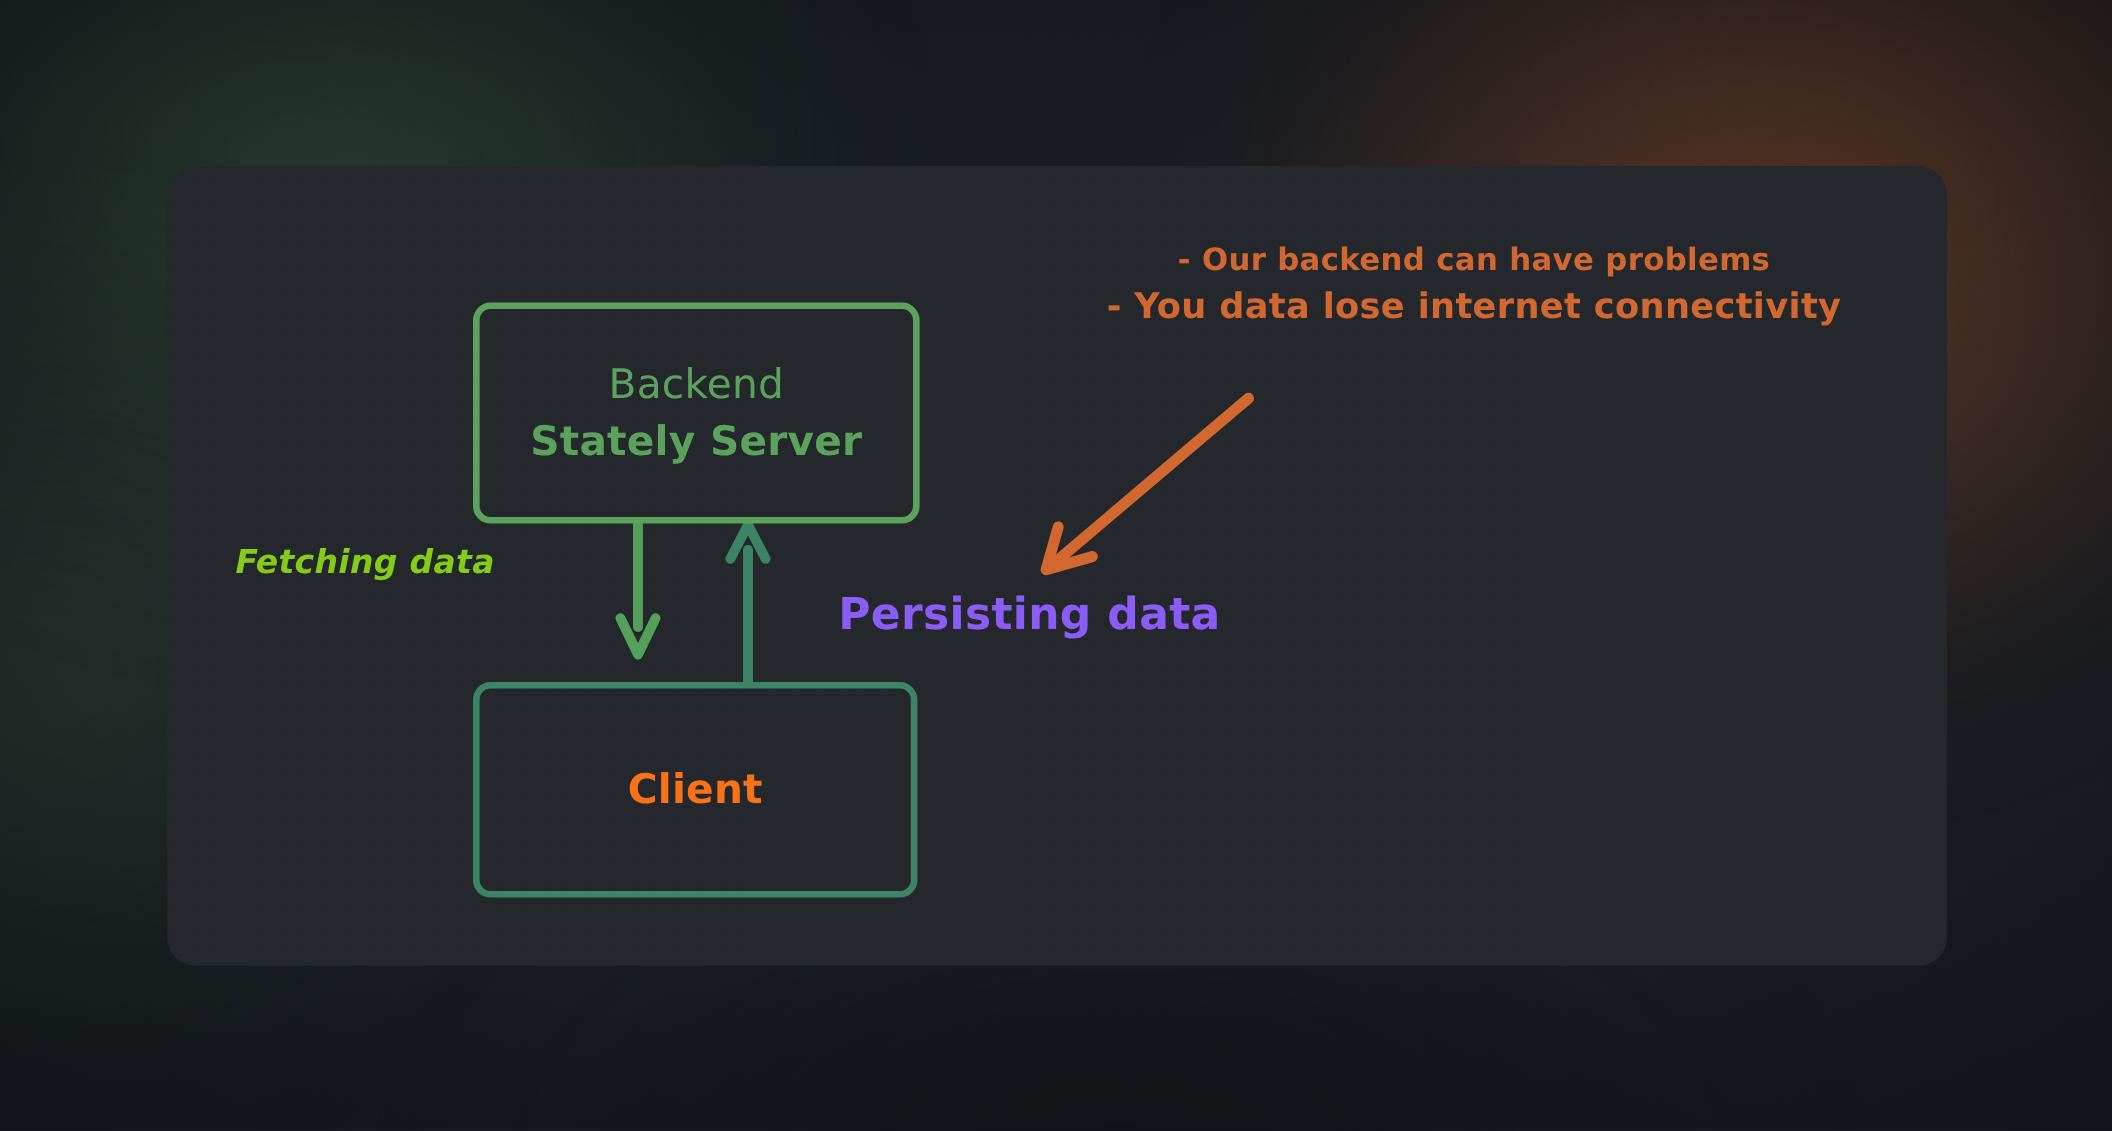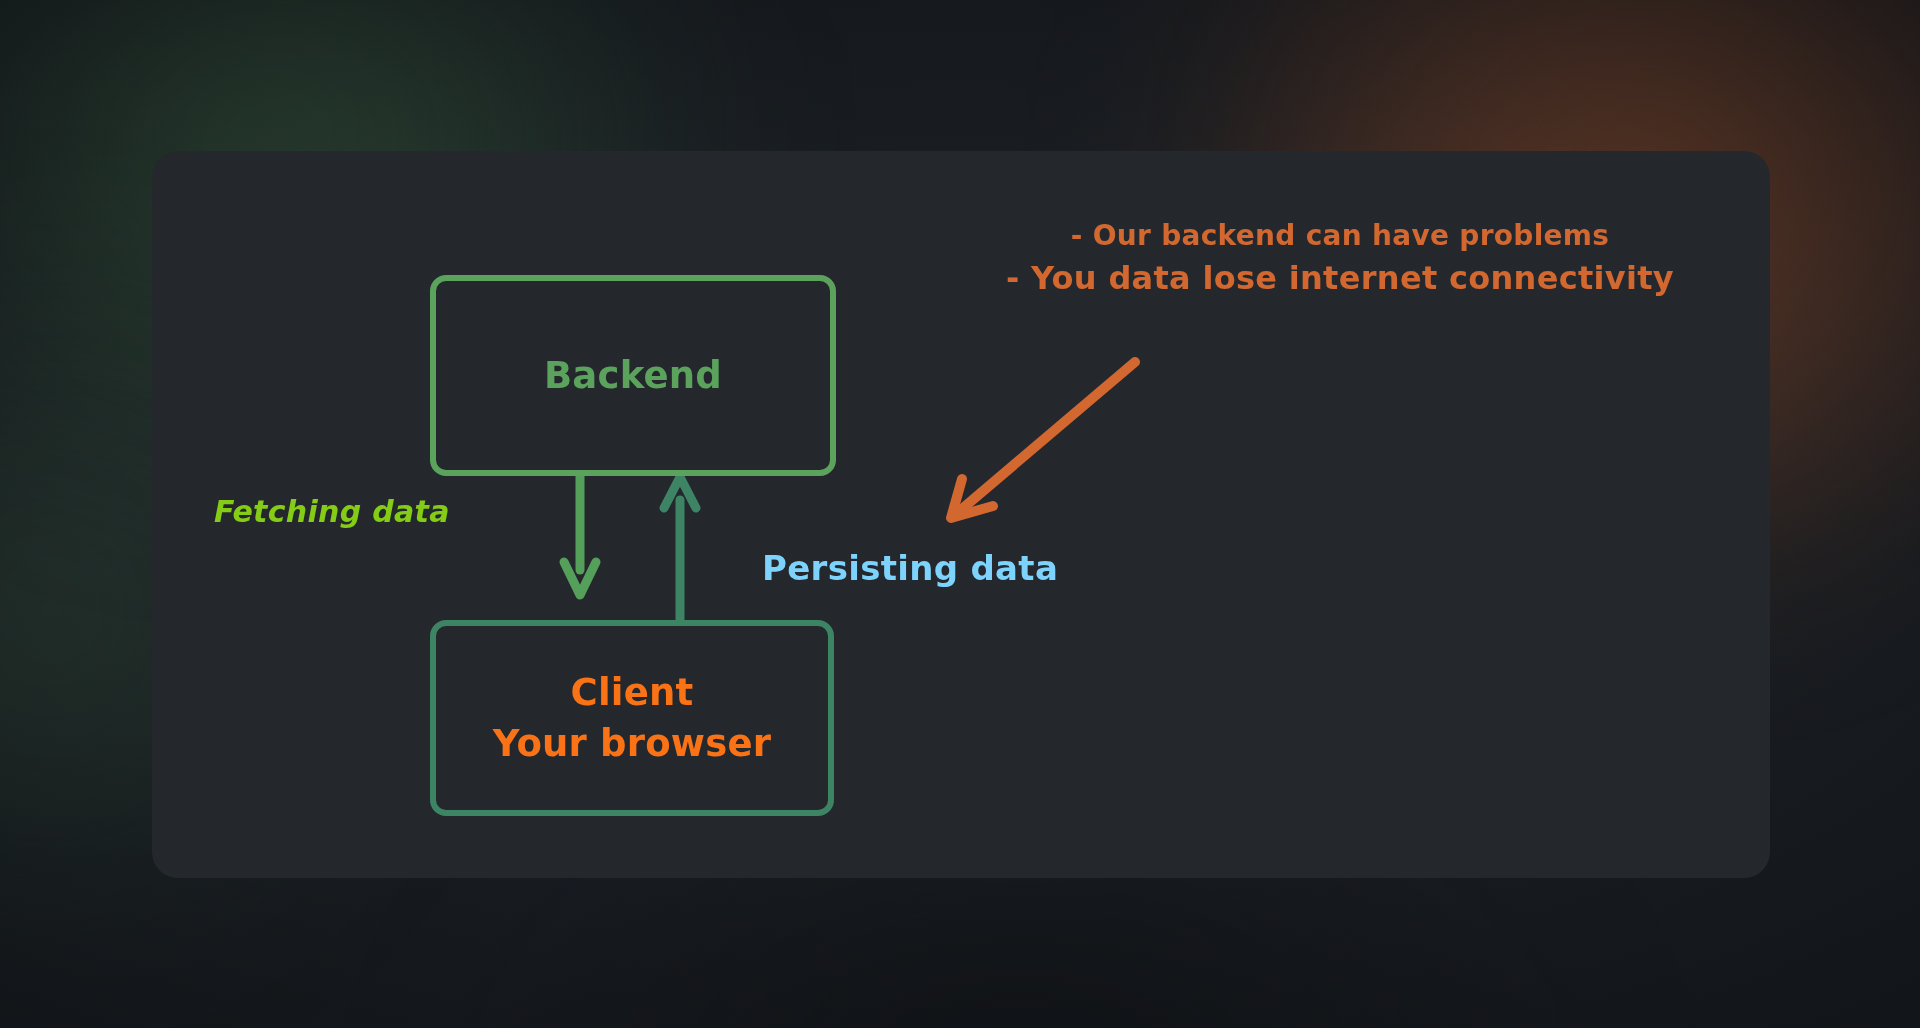--- a/index.html
+++ b/index.html
@@ -101,21 +101,21 @@
   }
 
   #node-backend {
     left: 430px;
     top: 275px;
     width: 406px;
     height: 201px;
     border: 6px solid #5ba35c;
     color: #5ba35c;
   }
-  #node-backend .node-title { font-size: 37px; font-weight: bold; }
+  #node-backend .node-title { font-size: 37px; font-weight: normal; }
   #node-backend .node-sub   { font-size: 37px; font-weight: bold; margin-top: 6px; }
 
   #node-client {
     left: 430px;
     top: 620px;
     width: 404px;
     height: 196px;
     border: 6px solid #3d8465;
     color: #f97316;
   }
@@ -132,23 +132,22 @@
   #label-fetching {
     left: 214px;
     top: 494px;
     font-size: 30px;
     color: #84cc16;
     font-style: italic;
   }
   #label-persisting {
     left: 762px;
     top: 536px;
-    font-size: 34px;
-    color: #7dd3fc;
-    margin-top: 12px;
+    font-size: 40px;
+    color: #8b5cf6;
   }
 
   
   #annotation {
     position: absolute;
     left: 960px;
     top: 212px;
     width: 760px;
     color: #d2682f;
     font-weight: bold;
@@ -198,25 +197,25 @@
     </g>
 
     <g>
       <path d="M1135 362 L956 514" stroke="#d2682f" stroke-width="10" stroke-linecap="round" fill="none"></path>
       <path d="M993 506 L951 518 L962 479" stroke="#d2682f" stroke-width="10" stroke-linecap="round" stroke-linejoin="round" fill="none"></path>
     </g>
   </svg>
 
   <div class="node" id="node-backend">
     <span class="node-title">Backend</span>
+    <span class="node-sub">Stately Server</span>
   </div>
 
   <div class="node" id="node-client">
     <span class="node-title">Client</span>
-    <span class="node-sub">Your browser</span>
   </div>
 
   <div class="label" id="label-fetching">Fetching data</div>
   <div class="label" id="label-persisting">Persisting data</div>
 
   <div id="annotation">
     <span class="ann-line l2">- Our backend can have problems</span>
     <span class="ann-line l3">- You data lose internet connectivity</span>
   </div>
 

